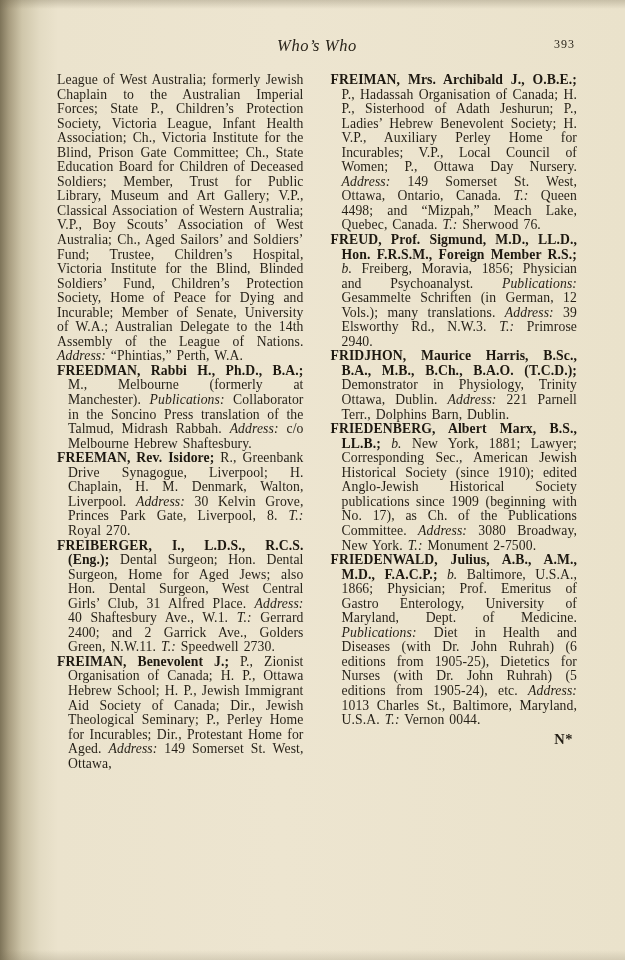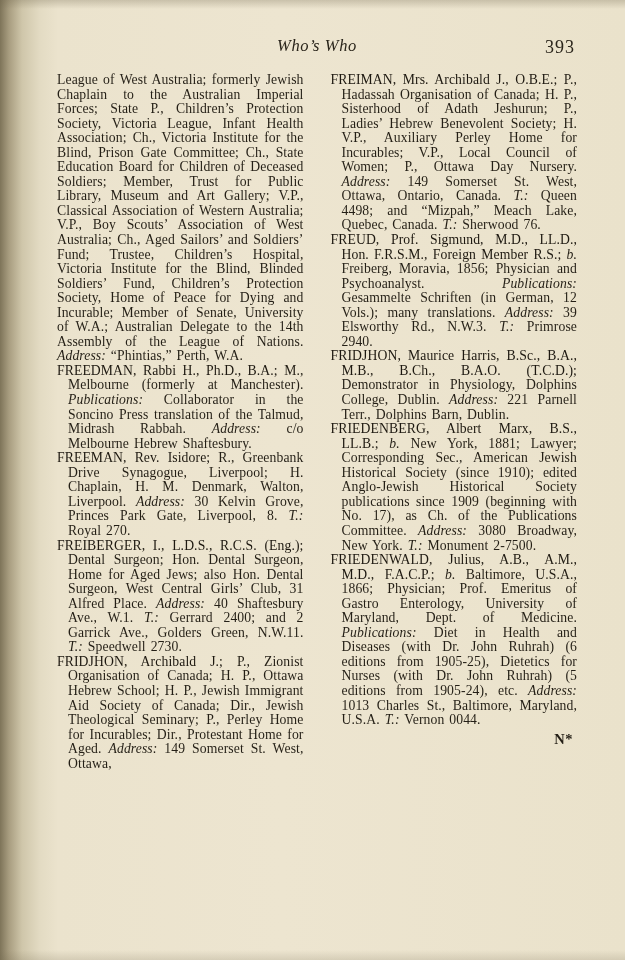--- a/index.html
+++ b/index.html
@@ -21,37 +21,37 @@
   .content {
     position:absolute; left:57px; right:48px; top:36px; bottom:10px;
   }
   .header { position:relative; height:24px; margin-bottom:13px; }
   .running-title {
     position:absolute; left:0; right:0; text-align:center;
     font-style:italic; font-size:16.5px; letter-spacing:.6px; color:#2a251b;
   }
   .page-number {
     position:absolute; right:2px; top:1px;
-    font-size:18px; letter-spacing:1px; color:#2a251b;
+    font-size:12px; letter-spacing:1px; color:#2a251b;
   }
   .columns { display:flex; gap:27px; }
   .col { flex:1 1 0; min-width:0; }
   p.entry {
     font-size:13.7px;
     line-height:14.55px;
     text-align:justify;
     text-indent:-11px;
     padding-left:11px;
     word-spacing:1.4px;
     letter-spacing:.1px;
     color:var(--ink, #241f16);
   }
   p.entry.cont { text-indent:0; padding-left:0;font-family:Liberation Serif, serif; }
   p.entry.runon { text-align-last:justify; }
-  .b { font-weight:400; color:#1d1810; }
+  .b { font-weight:700; color:#1d1810; }
   .i { font-style:italic; }
   .sig {
     text-align:right; font-weight:700; font-size:14.5px;
     padding-right:4px; margin-top:3px; letter-spacing:.5px;
   }
 </style>
 </head>
 <body>
 
 <div class="page">
@@ -60,28 +60,28 @@
       <div class="running-title">Who’s Who</div>
       <div class="page-number">393</div>
     </div>
     <div class="columns">
       <div class="col">
         <div id="col-left-entries">
             <p class="entry cont"><span>League of West Australia; formerly Jewish Chaplain to the Australian Imperial Forces; State P., Children’s Protection Society, Victoria League, Infant Health Association; Ch., Victoria Institute for the Blind, Prison Gate Committee; Ch., State Education Board for Children of Deceased Soldiers; Member, Trust for Public Library, Museum and Art Gallery; V.P., Classical Association of Western Australia; V.P., Boy Scouts’ Association of West Australia; Ch., Aged Sailors’ and Soldiers’ Fund; Trustee, Children’s Hospital, Victoria Institute for the Blind, Blinded Soldiers’ Fund, Children’s Protection Society, Home of Peace for Dying and Incurable; Member of Senate, University of W.A.; Australian Delegate to the 14th Assembly of the League of Nations. </span><span class="i">Address:</span><span> “Phintias,” Perth, W.A.</span></p>
             <p class="entry"><span class="b">FREEDMAN, Rabbi H., Ph.D., B.A.; </span><span>M., Melbourne (formerly at Manchester). </span><span class="i">Publications:</span><span> Collaborator in the Soncino Press translation of the Talmud, Midrash Rabbah. </span><span class="i">Address:</span><span> c/o Melbourne Hebrew Shaftesbury.</span></p>
             <p class="entry"><span class="b">FREEMAN, Rev. Isidore; </span><span>R., Greenbank Drive Synagogue, Liverpool; H. Chaplain, H. M. Denmark, Walton, Liverpool. </span><span class="i">Address:</span><span> 30 Kelvin Grove, Princes Park Gate, Liverpool, 8. </span><span class="i">T.:</span><span> Royal 270.</span></p>
             <p class="entry"><span class="b">FREIBERGER, I., L.D.S., R.C.S. (Eng.); </span><span>Dental Surgeon; Hon. Dental Surgeon, Home for Aged Jews; also Hon. Dental Surgeon, West Central Girls’ Club, 31 Alfred Place. </span><span class="i">Address:</span><span> 40 Shaftesbury Ave., W.1. </span><span class="i">T.:</span><span> Gerrard 2400; and 2 Garrick Ave., Golders Green, N.W.11. </span><span class="i">T.:</span><span> Speedwell 2730.</span></p>
-            <p class="entry runon"><span class="b">FRIDJHON, Archibald J.; </span><span>P., Zionist Organisation of Canada; H. P., Ottawa Hebrew School; H. P., Jewish Immigrant Aid Society of Canada; Dir., Jewish Theological Seminary; P., Perley Home for Incurables; Dir., Protestant Home for Aged. </span><span class="i">Address:</span><span> 149 Somerset St. West, Ottawa,</span></p>
+            <p class="entry runon"><span class="b">FREIMAN, Benevolent J.; </span><span>P., Zionist Organisation of Canada; H. P., Ottawa Hebrew School; H. P., Jewish Immigrant Aid Society of Canada; Dir., Jewish Theological Seminary; P., Perley Home for Incurables; Dir., Protestant Home for Aged. </span><span class="i">Address:</span><span> 149 Somerset St. West, Ottawa,</span></p>
           </div>
       </div>
       <div class="col">
         <div id="col-right-entries">
             <p class="entry"><span class="b">FREIMAN, Mrs. Archibald J., O.B.E.; </span><span>P., Hadassah Organisation of Canada; H. P., Sisterhood of Adath Jeshurun; P., Ladies’ Hebrew Benevolent Society; H. V.P., Auxiliary Perley Home for Incurables; V.P., Local Council of Women; P., Ottawa Day Nursery. </span><span class="i">Address:</span><span> 149 Somerset St. West, Ottawa, Ontario, Canada. </span><span class="i">T.:</span><span> Queen 4498; and “Mizpah,” Meach Lake, Quebec, Canada. </span><span class="i">T.:</span><span> Sherwood 76.</span></p>
             <p class="entry"><span class="b">FREUD, Prof. Sigmund, M.D., LL.D., Hon. F.R.S.M., Foreign Member R.S.; </span><span class="i">b.</span><span> Freiberg, Moravia, 1856; Physician and Psychoanalyst. </span><span class="i">Publications:</span><span> Gesammelte Schriften (in German, 12 Vols.); many translations. </span><span class="i">Address:</span><span> 39 Elsworthy Rd., N.W.3. </span><span class="i">T.:</span><span> Primrose 2940.</span></p>
-            <p class="entry"><span class="b">FRIDJHON, Maurice Harris, B.Sc., B.A., M.B., B.Ch., B.A.O. (T.C.D.); </span><span>Demonstrator in Physiology, Dolphins College, Dublin. </span><span class="i">Address:</span><span> 221 Parnell Terr., Dolphins Barn, Dublin.</span></p>
+            <p class="entry"><span class="b">FRIDJHON, Maurice Harris, B.Sc., B.A., M.B., B.Ch., B.A.O. (T.C.D.); </span><span>Demonstrator in Physiology, Trinity Ottawa, Dublin. </span><span class="i">Address:</span><span> 221 Parnell Terr., Dolphins Barn, Dublin.</span></p>
             <p class="entry"><span class="b">FRIEDENBERG, Albert Marx, B.S., LL.B.; </span><span class="i">b.</span><span> New York, 1881; Lawyer; Corresponding Sec., American Jewish Historical Society (since 1910); edited Anglo-Jewish Historical Society publications since 1909 (beginning with No. 17), as Ch. of the Publications Committee. </span><span class="i">Address:</span><span> 3080 Broadway, New York. </span><span class="i">T.:</span><span> Monument 2-7500.</span></p>
             <p class="entry"><span class="b">FRIEDENWALD, Julius, A.B., A.M., M.D., F.A.C.P.; </span><span class="i">b.</span><span> Baltimore, U.S.A., 1866; Physician; Prof. Emeritus of Gastro Enterology, University of Maryland, Dept. of Medicine. </span><span class="i">Publications:</span><span> Diet in Health and Diseases (with Dr. John Ruhrah) (6 editions from 1905-25), Dietetics for Nurses (with Dr. John Ruhrah) (5 editions from 1905-24), etc. </span><span class="i">Address:</span><span> 1013 Charles St., Baltimore, Maryland, U.S.A. </span><span class="i">T.:</span><span> Vernon 0044.</span></p>
           </div>
         <div class="sig">N*</div>
       </div>
     </div>
   </div>
 </div>
 
 </body></html>

